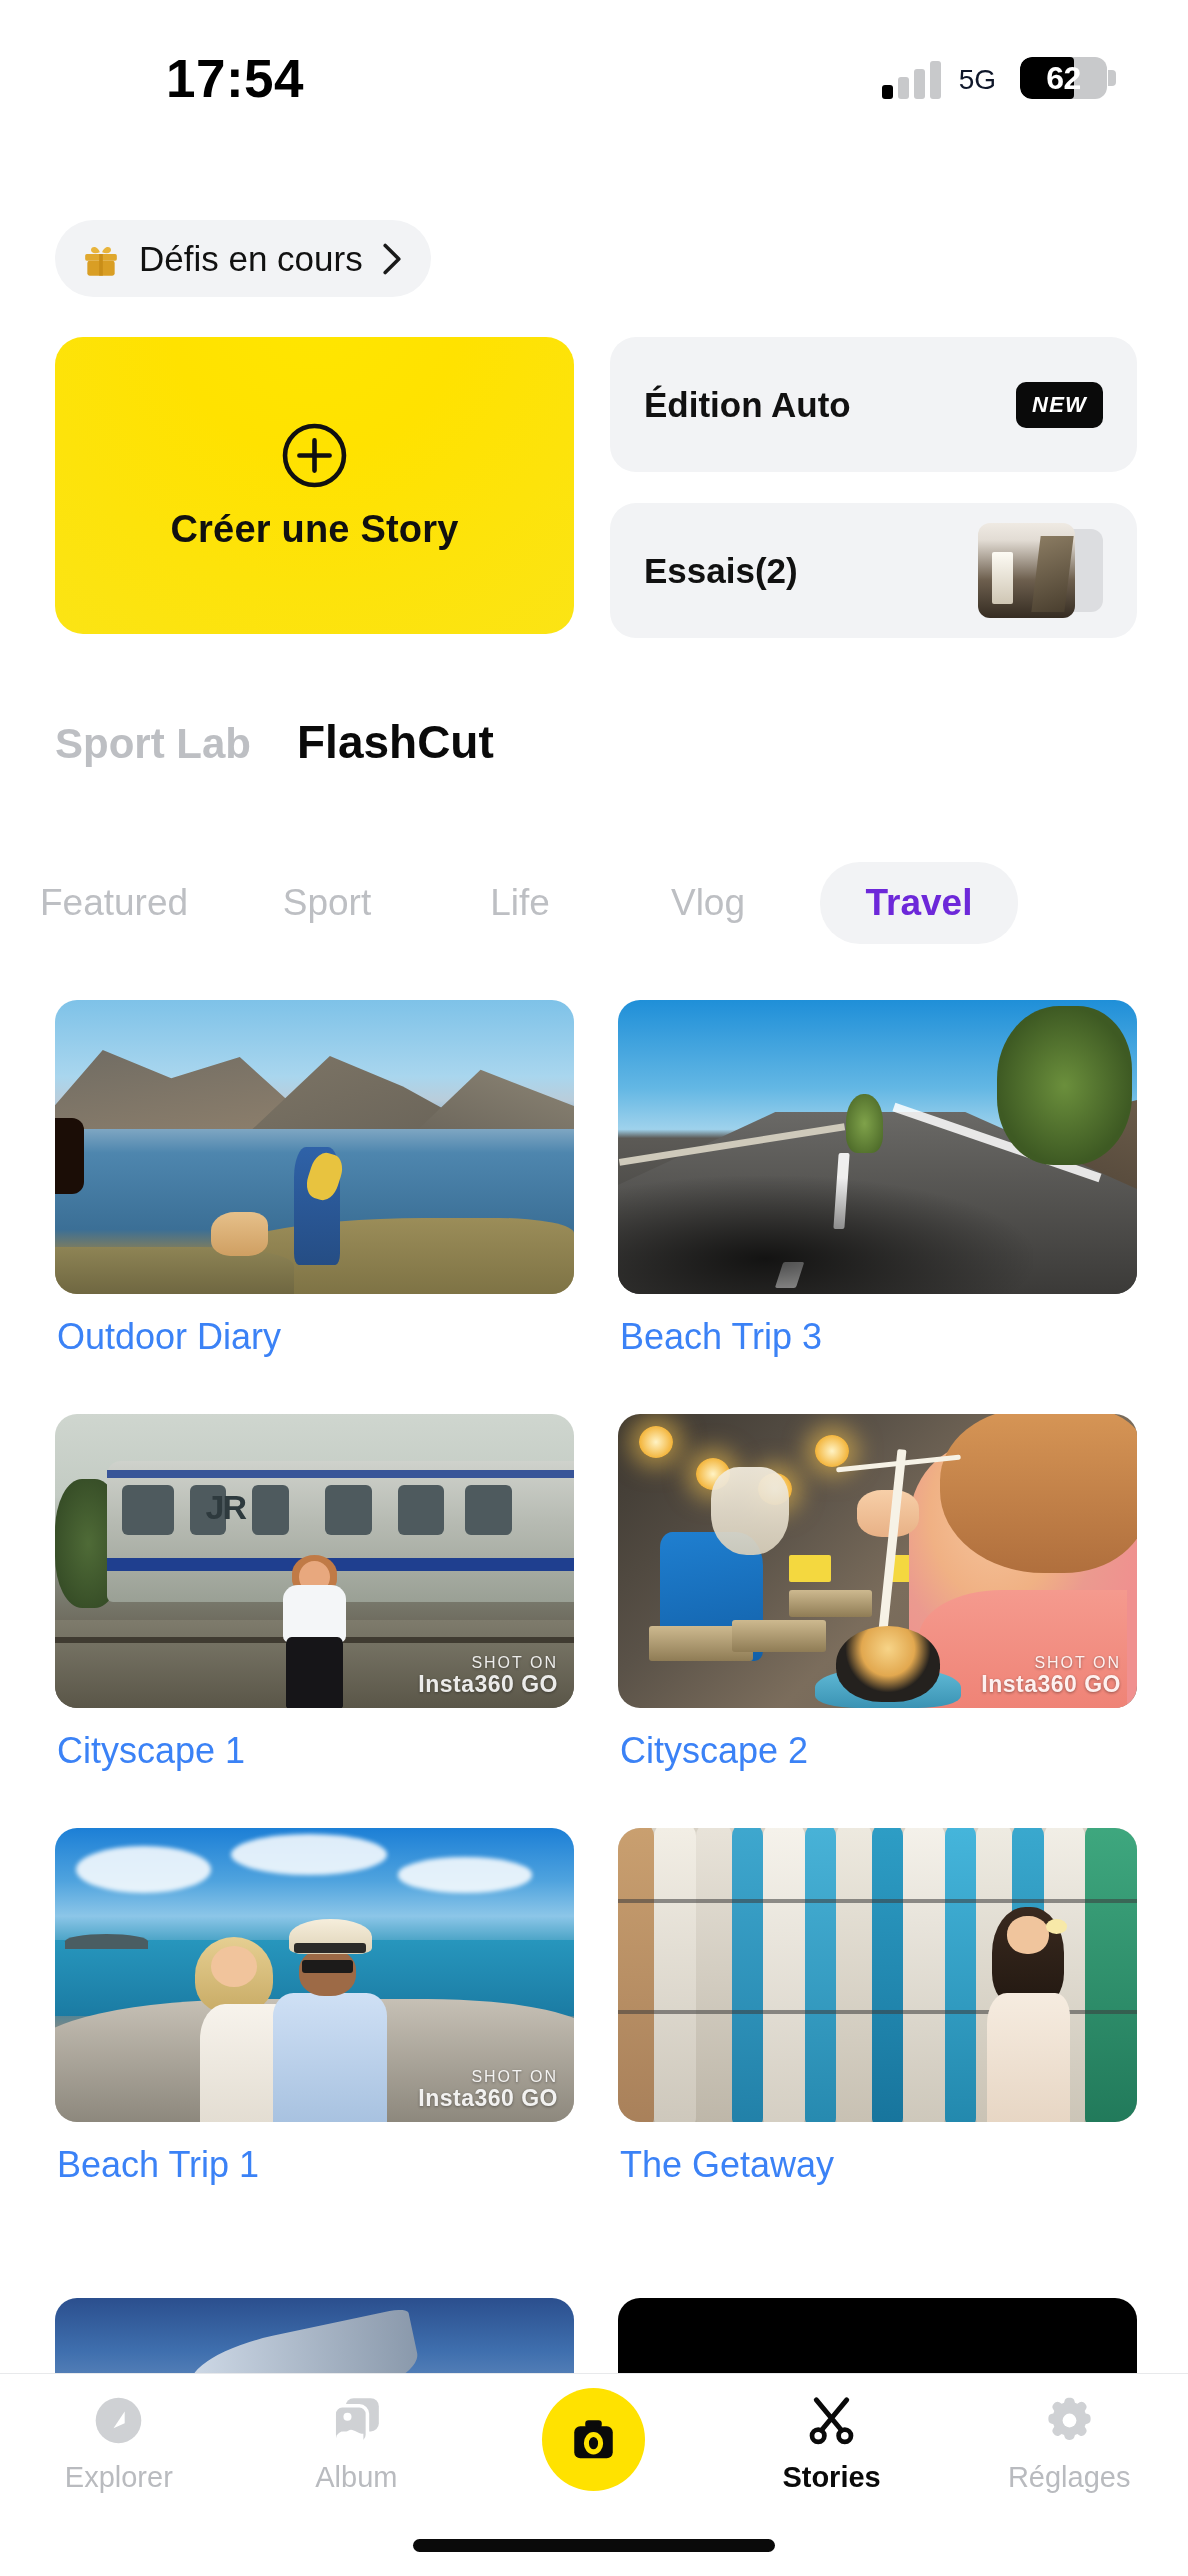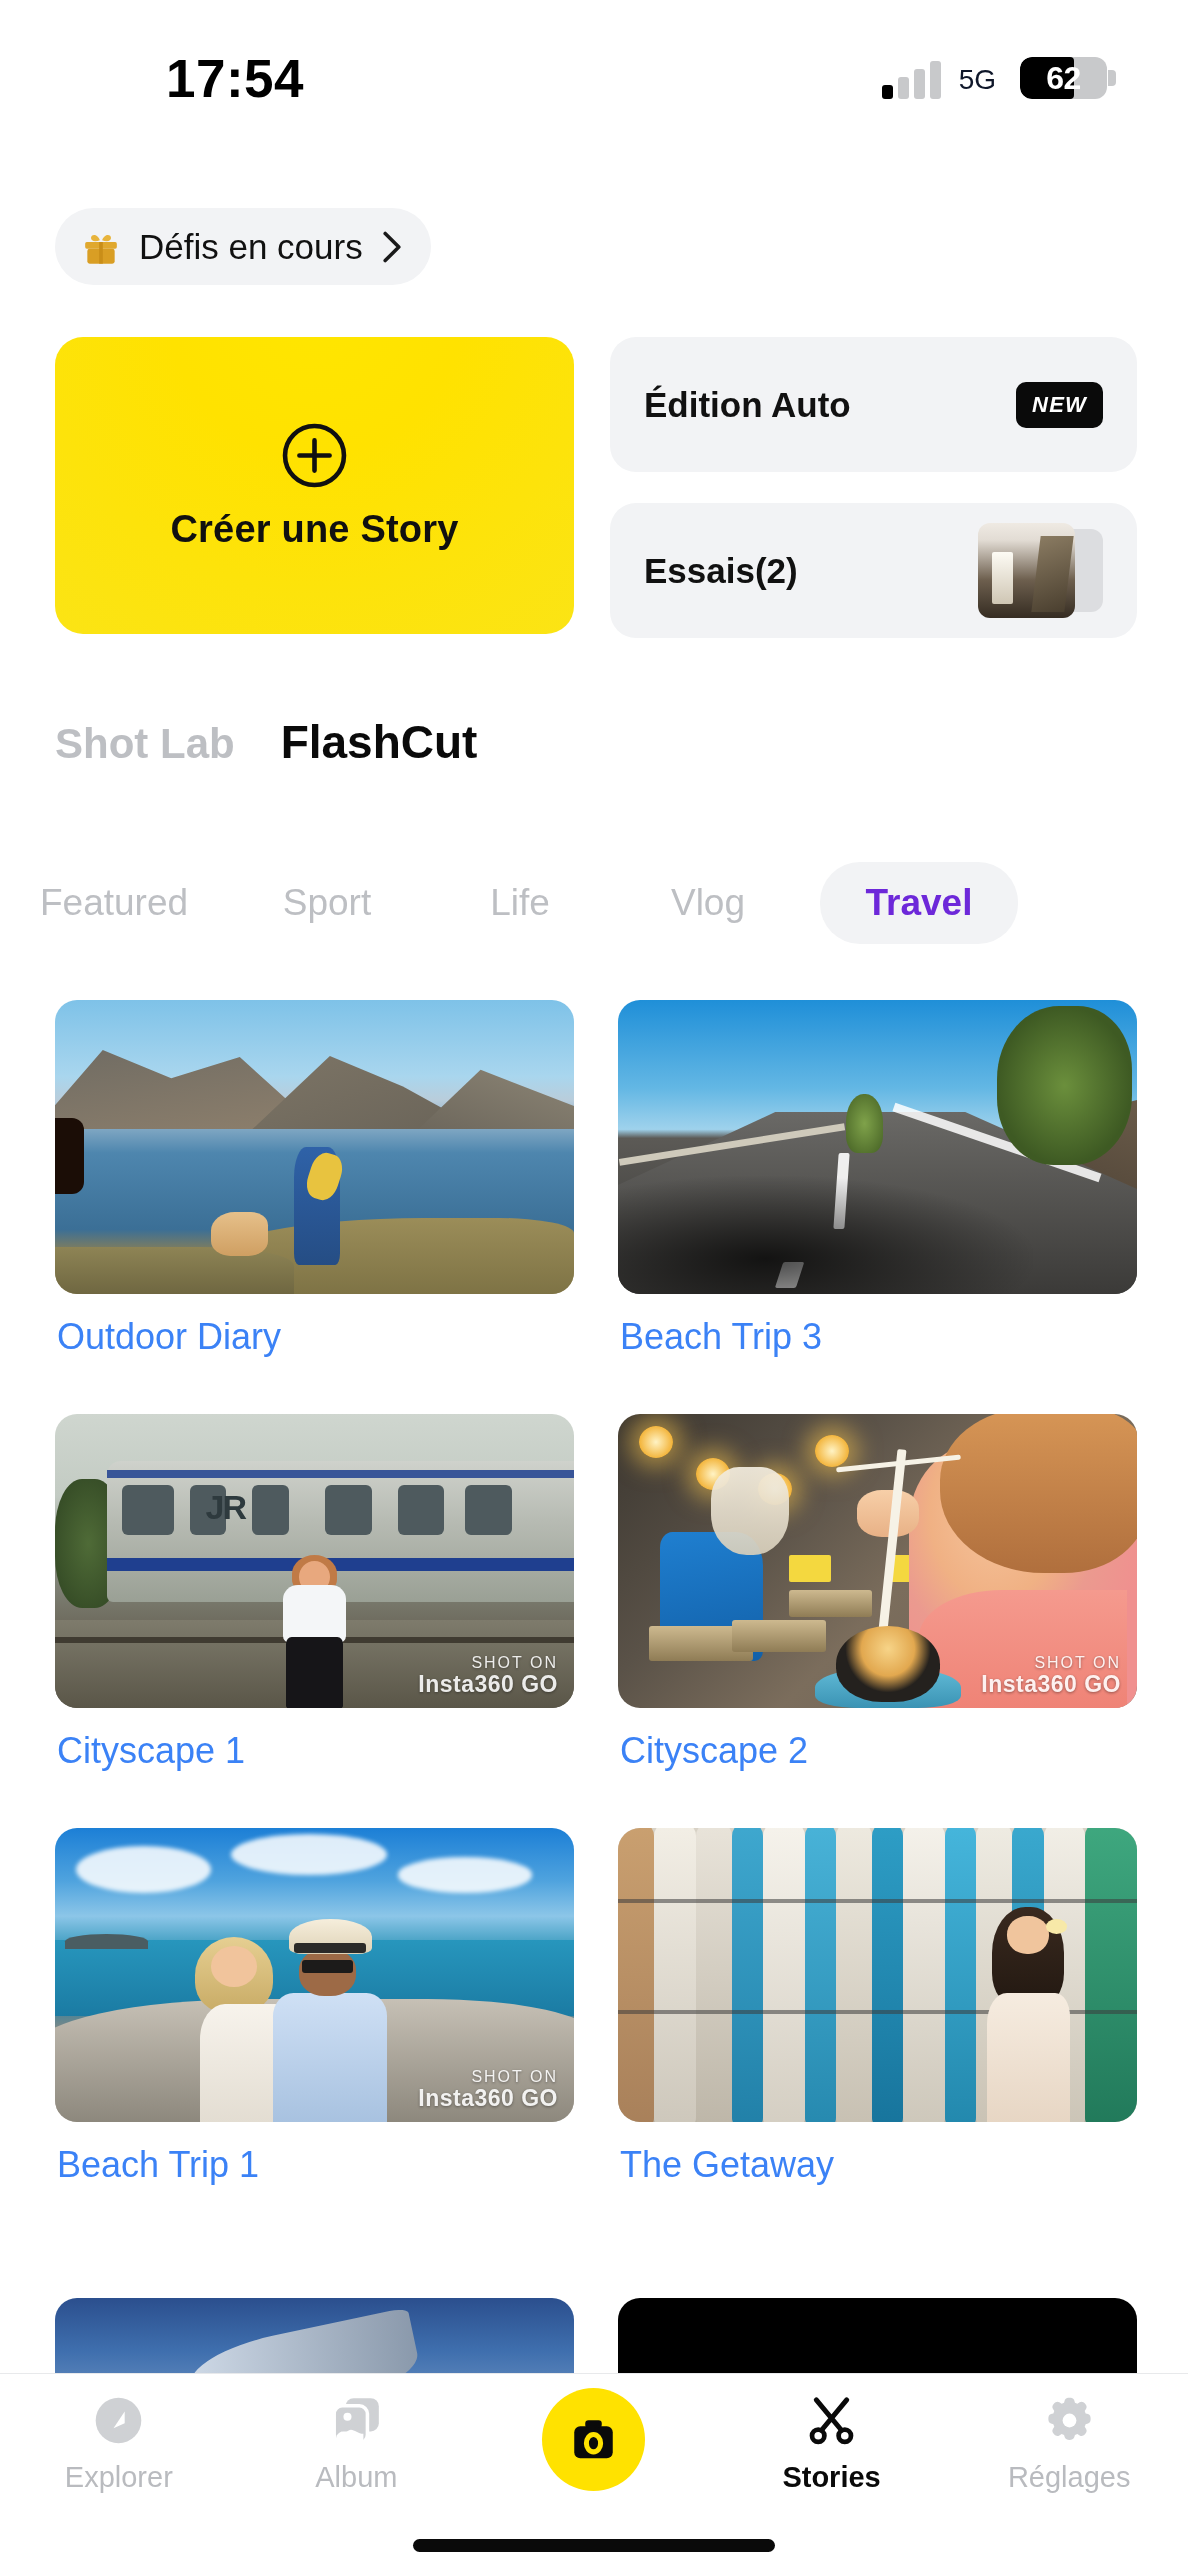--- a/index.html
+++ b/index.html
@@ -43,21 +43,21 @@
     display:flex; align-items:center; justify-content:center;
     font-size:32px; font-weight:700; color:#fff; letter-spacing:-0.5px;
   }
   .batt-tip {
     position:absolute; right:-9px; top:13px; width:8px; height:16px;
     background:#c8c9cb; border-radius:0 4px 4px 0;
   }
 
   
   .challenge-pill {
-    position:absolute; left:55px; top:208px;
+    position:absolute; left:55px; top:220px;
     height:77px; padding:0 28px 0 26px;
     background:#f2f3f5; border-radius:39px;
     display:flex; align-items:center; gap:18px; cursor:pointer;
   }
   .gift-icon { width:40px; height:40px; display:block; }
   .challenge-label { font-size:35px; color:#111; font-weight:400; }
   .chev { width:22px; height:34px; display:block; }
 
   
   .cards { position:absolute; left:55px; top:337px; width:1082px; height:297px; }
@@ -365,21 +365,21 @@
     <div class="side-card trials">
       <div class="side-title">Essais(2)</div>
       <div class="thumb-stack">
         <div class="behind"></div>
         <div class="front"></div>
       </div>
     </div>
   </div>
 
   <div class="sec-tabs">
-    <div class="sec-tab inactive">Shot Lab</div>
+    <div class="sec-tab inactive">Sport Lab</div>
     <div class="sec-tab active">FlashCut</div>
   </div>
 
   <div class="cat-tabs">
     <div class="cat">Featured</div>
     <div class="cat">Sport</div>
     <div class="cat">Life</div>
     <div class="cat">Vlog</div>
     <div class="cat active">Travel</div>
   </div>

